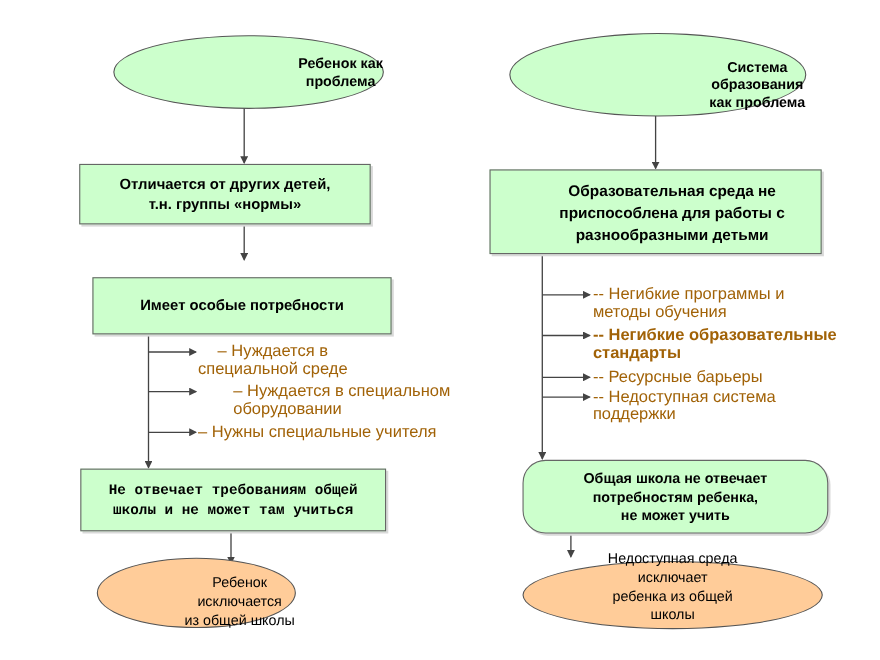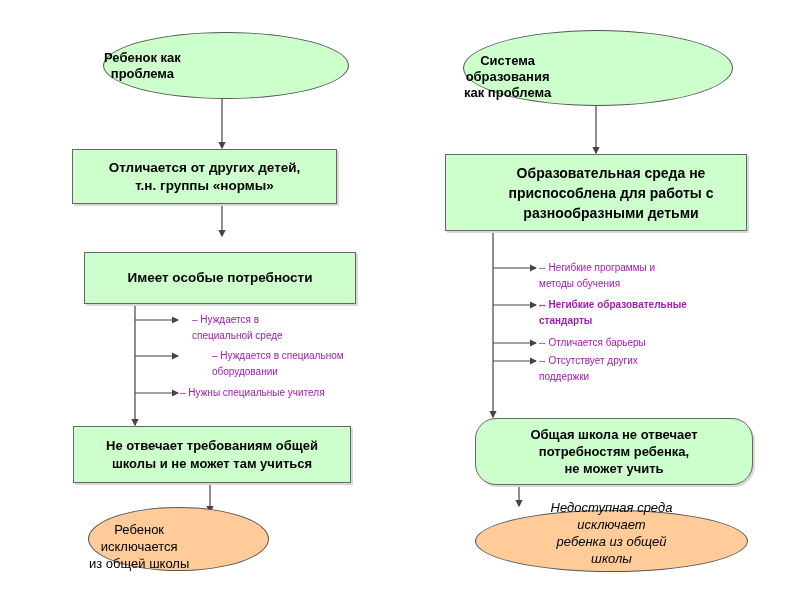--- a/index.html
+++ b/index.html
@@ -1,29 +1,29 @@
 <!DOCTYPE html>
 <html><head>
 <meta charset="utf-8">
 <style>
   html, body { margin:0; padding:0; background:#ffffff; }
   body { width:800px; height:600px; position:relative; overflow:hidden;
          font-family:"Liberation Sans", sans-serif; color:#000; }
   svg.lines { position:absolute; left:0; top:0; width:800px; height:600px; }
   .oval { position:absolute; border:1.5px solid #555; border-radius:50%;
-          display:flex; align-items:center; justify-content:flex-start; text-align:center;
+          display:flex; align-items:center; justify-content:flex-end; text-align:center;
           box-sizing:border-box; font-weight:bold; font-size:13px; line-height:16px; }
   .oval.green { background:#ccffcc; }
   .oval.orange { background:#ffcc99; font-weight:normal; font-size:13px; line-height:17px; }
   .box { position:absolute; background:#ccffcc; border:1.5px solid #666;
          box-sizing:border-box; display:flex; align-items:center; justify-content:center;
          text-align:center; font-weight:bold; font-size:13.5px; line-height:18px;
          box-shadow:2px 2px 0 #d9d9d9; }
   .box span, .oval span { white-space:pre-line; }
-  .note { position:absolute; font-size:10px; line-height:16px; color:#a21caf; white-space:pre-line; }
+  .note { position:absolute; font-size:15px; line-height:16px; color:#a16207; white-space:pre-line; }
 </style>
 </head>
 <body>
 
 <svg class="lines" viewBox="0 0 800 600">
   <defs>
     <marker id="ah" markerWidth="6" markerHeight="6" refX="5" refY="3" orient="auto">
       <path d="M0,0 L6,3 L0,6 z" fill="#444"></path>
     </marker>
   </defs>
@@ -54,27 +54,27 @@
 
 <div class="box" style="left:72px; top:149px; width:265px; height:55px;">
   <span>Отличается от других детей,
 т.н. группы «нормы»</span>
 </div>
 
 <div class="box" style="left:84px; top:252px; width:272px; height:52px;">
   <span>Имеет особые потребности</span>
 </div>
 
-<div class="note" style="left:192px; top:312px;">– Нуждается в
+<div class="note" style="left:180px; top:312px;text-align:center;">– Нуждается в
 специальной среде</div>
 <div class="note" style="left:180px; top:348px;margin-left:32px;">– Нуждается в специальном
 оборудовании</div>
 <div class="note" style="left:180px; top:385px;">– Нужны специальные учителя</div>
 
-<div class="box" style="left:73px; top:426px; width:278px; height:57px; font-size:13px;">
+<div class="box" style="left:73px; top:426px; width:278px; height:57px; font-size:13px;font-family:Liberation Mono, monospace;">
   <span>Не отвечает требованиям общей
 школы и не может там учиться</span>
 </div>
 
 <div class="oval orange" style="left:88px; top:507px; width:181px; height:64px; align-items:flex-end; padding-bottom:0;">
   <span style="margin-bottom:-2px;margin-top:16px;">Ребенок
 исключается
 из общей школы</span>
 </div>
 
@@ -87,28 +87,28 @@
 <div class="box" style="left:445px; top:154px; width:302px; height:77px; font-size:14px; line-height:20px;padding-left:30px;">
   <span>Образовательная среда не
 приспособлена для работы с
 разнообразными детьми</span>
 </div>
 
 <div class="note" style="left:539px; top:260px;">-- Негибкие программы и
 методы обучения</div>
 <div class="note" style="left:539px; top:297px;font-weight:bold;">-- Негибкие образовательные
 стандарты</div>
-<div class="note" style="left:539px; top:335px;">-- Отличается барьеры</div>
-<div class="note" style="left:539px; top:353px;">-- Отсутствует других
+<div class="note" style="left:539px; top:335px;">-- Ресурсные барьеры</div>
+<div class="note" style="left:539px; top:353px;">-- Недоступная система
 поддержки</div>
 
 <div class="box" style="left:475px; top:418px; width:278px; height:67px; font-size:13px; line-height:17px;border-radius:21px;">
   <span>Общая школа не отвечает
 потребностям ребенка,
 не может учить</span>
 </div>
 
-<div class="oval orange" style="left:475px; top:510px; width:273px; height:62px; overflow:visible;font-style:italic;">
+<div class="oval orange" style="left:475px; top:510px; width:273px; height:62px; overflow:visible;">
   <span style="position:absolute; left:0; right:0; top:-12px;">Недоступная среда
 исключает
 ребенка из общей
 школы</span>
 </div>
 
 </body></html>

